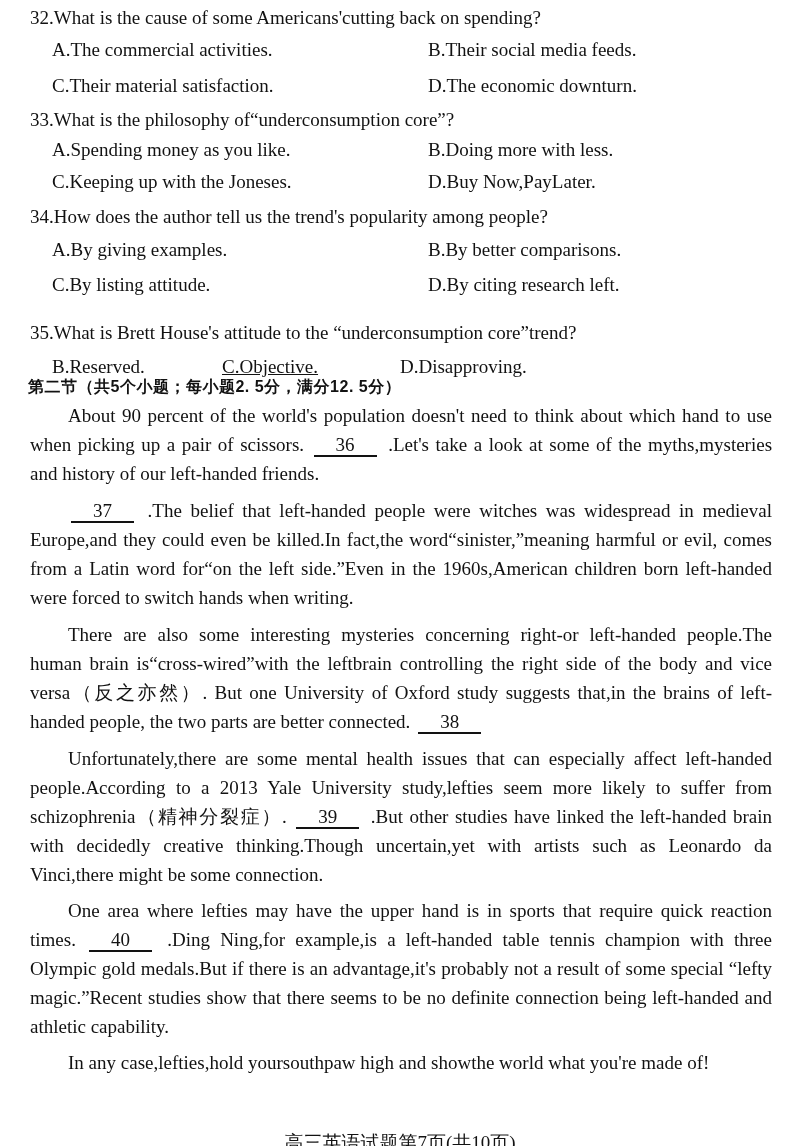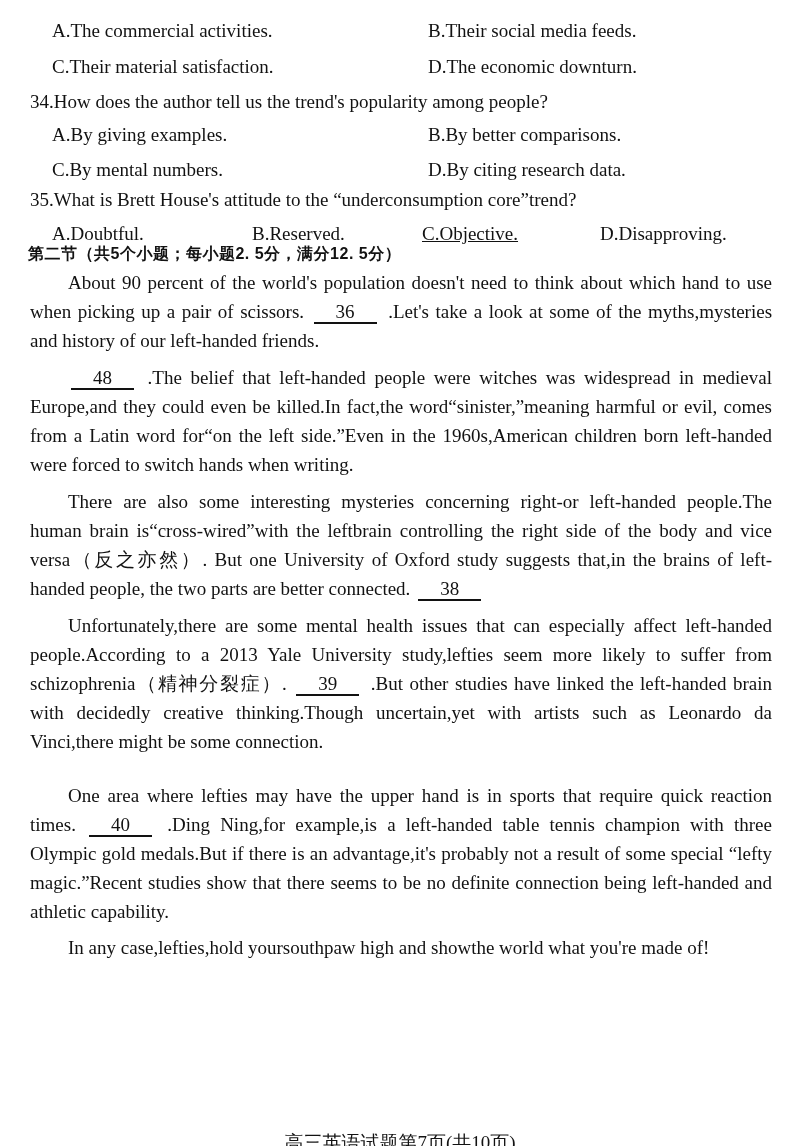--- a/index.html
+++ b/index.html
@@ -76,78 +76,89 @@
     line-height: 22px;
     font-size: 19px;
   }
 </style>
 </head>
 <body>
 
 <div class="page">
 
   <div>
+    <div class="stem">32.What is the cause of some Americans'cutting back on spending?</div>
     <div class="opts2" style="margin-top:13px">
       <span class="opt-a">A.The commercial activities.</span>
       <span class="opt-b">B.Their social media feeds.</span>
     </div>
     <div class="opts2" style="margin-top:17px">
       <span class="opt-a">C.Their material satisfaction.</span>
       <span class="opt-b">D.The economic downturn.</span>
     </div>
   </div>
 
+  <div>
+    <div class="stem" style="margin-top:15px">33.What is the philosophy of“underconsumption core”?</div>
+    <div class="opts2" style="margin-top:11px">
+      <span class="opt-a">A.Spending money as you like.</span>
+      <span class="opt-b">B.Doing more with less.</span>
+    </div>
+    <div class="opts2" style="margin-top:13px">
+      <span class="opt-a">C.Keeping up with the Joneses.</span>
+      <span class="opt-b">D.Buy Now,PayLater.</span>
+    </div>
+  </div>
 
   <div>
     <div class="stem" style="margin-top:16px">34.How does the author tell us the trend's popularity among people?</div>
     <div class="opts2" style="margin-top:14px">
       <span class="opt-a">A.By giving examples.</span>
       <span class="opt-b">B.By better comparisons.</span>
     </div>
     <div class="opts2" style="margin-top:16px">
-      <span class="opt-a">C.By mental numbers.</span>
-      <span class="opt-b">D.By citing research data.</span>
+      <span class="opt-a">C.By listing attitude.</span>
+      <span class="opt-b">D.By citing research left.</span>
     </div>
   </div>
 
   <div>
-    <div class="stem" style="margin-top:11px">35.What is Brett House's attitude to the “underconsumption core”trend?</div>
+    <div class="stem" style="margin-top:29px">35.What is Brett House's attitude to the “underconsumption core”trend?</div>
     <div class="opts4" style="margin-top:15px">
-      <span class="w1">A.Doubtful.</span>
       <span class="w2">B.Reserved.</span>
       <span class="w3">C.Objective.</span>
       <span>D.Disapproving.</span>
     </div>
   </div>
 
   <div class="sec-heading" style="margin-left:-2px">第二节（共5个小题；每小题2. 5分，满分12. 5分）</div>
 
   <div class="para" style="margin-top:4px">
     <span>About 90 percent of the world's population doesn't need to think about which hand to use when picking up a pair of scissors.</span>
     <span class="blank">36</span>
     <span>.Let's take a look at some of the myths,mysteries and history of our left-handed friends.</span>
   </div>
 
   <div class="para" style="margin-top:8px">
-    <span class="blank">48</span>
+    <span class="blank">37</span>
     <span>.The belief that left-handed people were witches was widespread in medieval Europe,and they could even be killed.In fact,the word“sinister,”meaning harmful or evil, comes from a Latin word for“on the left side.”Even in the 1960s,American children born left-handed were forced to switch hands when writing.</span>
   </div>
 
   <div class="para" style="margin-top:8px">
     <span>There are also some interesting mysteries concerning right-or left-handed people.The human brain is“cross-wired”with the leftbrain controlling the right side of the body and vice versa（反之亦然）. But one University of Oxford study suggests that,in the brains of left-handed people, the two parts are better connected.</span>
     <span class="blank">38</span>
   </div>
 
   <div class="para" style="margin-top:8px">
     <span>Unfortunately,there are some mental health issues that can especially affect left-handed people.According to a 2013 Yale University study,lefties seem more likely to suffer from schizophrenia（精神分裂症）.</span>
     <span class="blank">39</span>
     <span>.But other studies have linked the left-handed brain with decidedly creative thinking.Though uncertain,yet with artists such as Leonardo da Vinci,there might be some connection.</span>
   </div>
 
-  <div class="para" style="margin-top:25px">
+  <div class="para" style="margin-top:7px">
     <span>One area where lefties may have the upper hand is in sports that require quick reaction times.</span>
     <span class="blank">40</span>
     <span>.Ding Ning,for example,is a left-handed table tennis champion with three Olympic gold medals.But if there is an advantage,it's probably not a result of some special “lefty magic.”Recent studies show that there seems to be no definite connection being left-handed and athletic capability.</span>
   </div>
 
   <div class="para" style="margin-top:7px">
     <span>In any case,lefties,hold yoursouthpaw high and showthe world what you're made of!</span>
   </div>
 
 </div>

